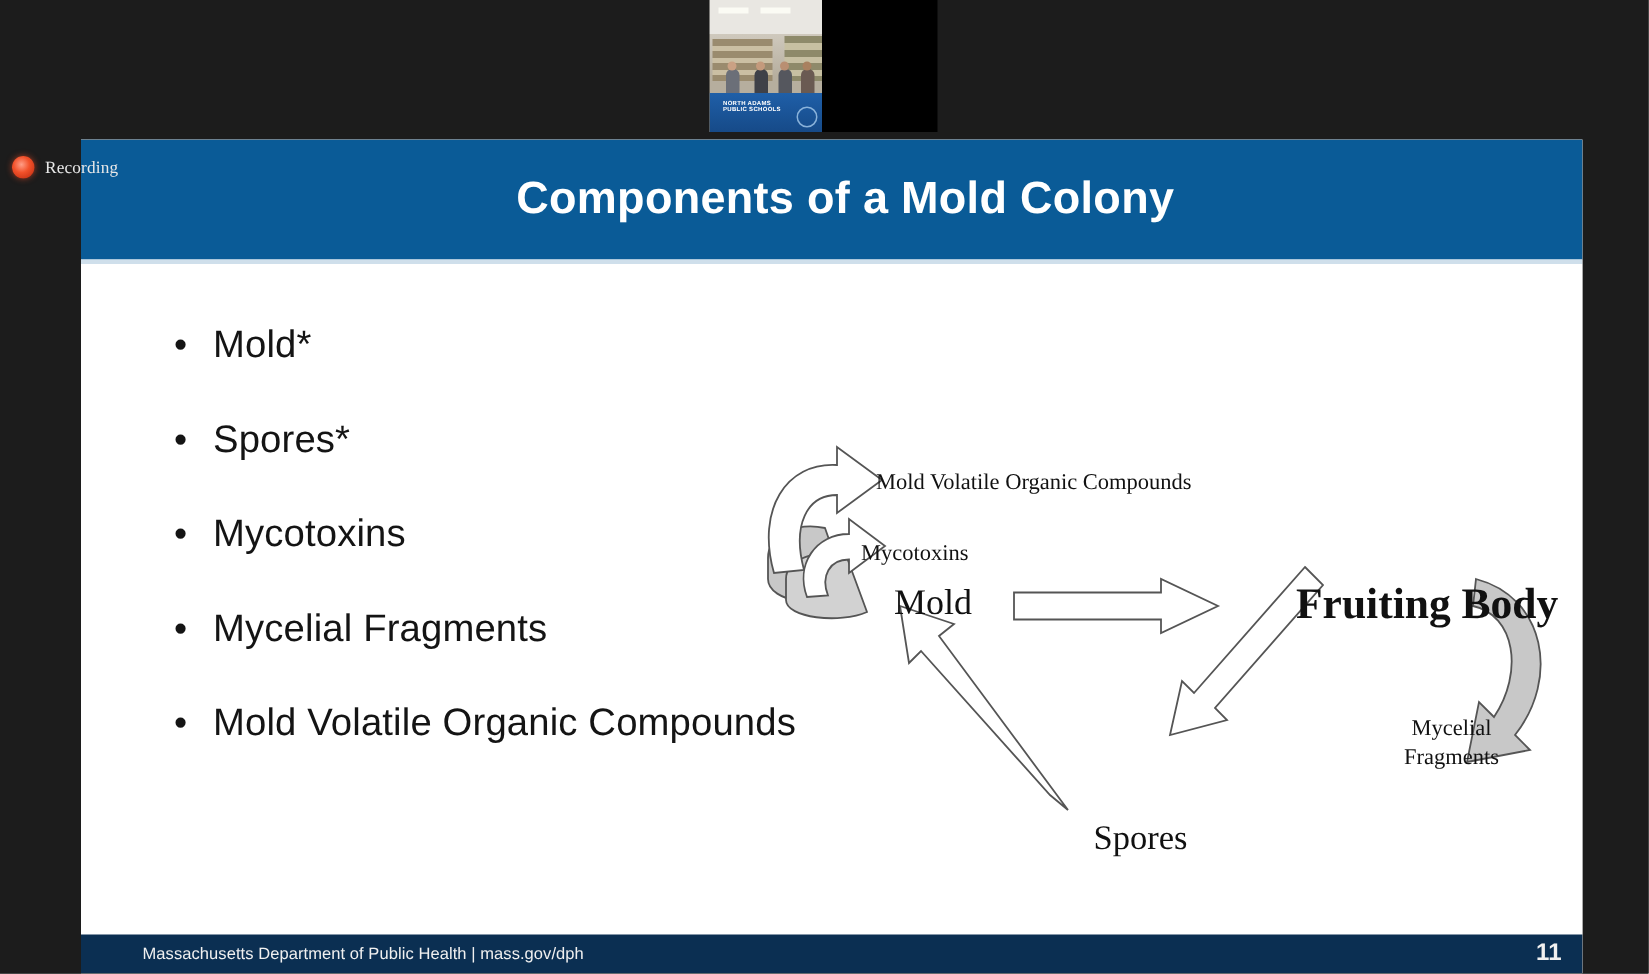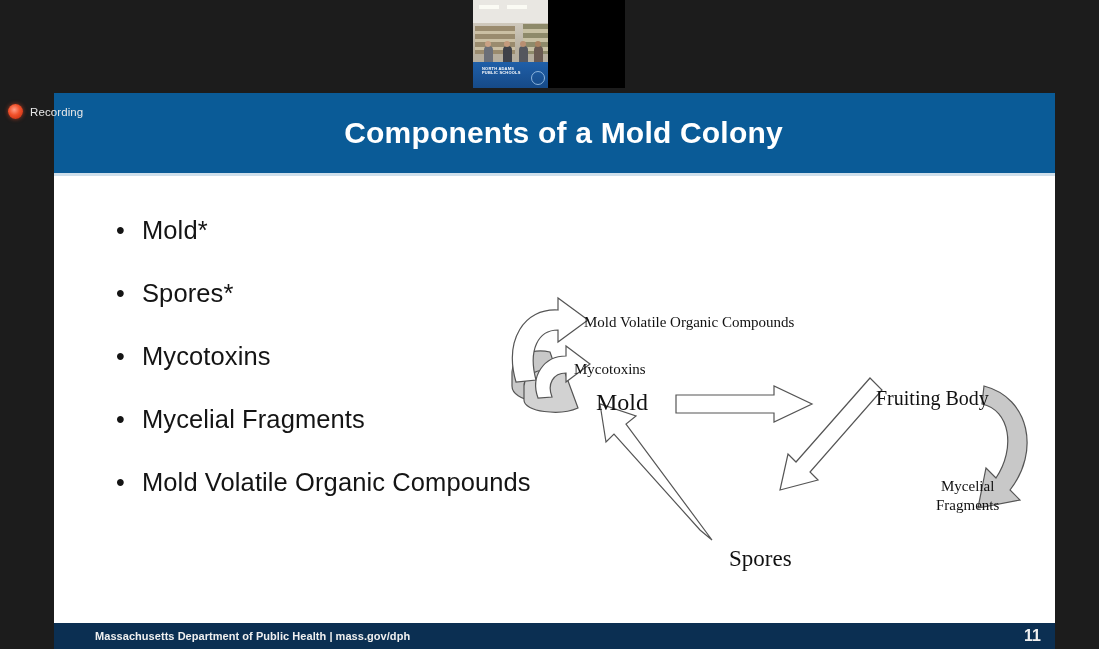--- a/index.html
+++ b/index.html
@@ -102,21 +102,21 @@
   
   .recording {
     position: absolute; left: 8px; top: 104px;
     display: flex; align-items: center; gap: 7px; z-index: 8;
   }
   .rec-dot {
     width: 15px; height: 15px; border-radius: 50%;
     background: radial-gradient(circle at 42% 38%, #ff9d86 0%, #f2512a 42%, #b6260c 100%);
     box-shadow: 0 0 4px rgba(255,80,40,.6);
   }
-  .rec-label { color: #e8e8e8; font-size: 11.5px; letter-spacing: .1px; }
+  .rec-label { color: #e8e8e8; font-size: 11.5px; letter-spacing: .1px; font-family: Liberation Serif, serif; }
 
   
   .slide {
     position: absolute; left: 54px; top: 93px;
     width: 1001px; height: 556px;
     background: #ffffff;
     overflow: hidden;
   }
   .slide-header {
     position: absolute; left: 0; top: 0; width: 1001px; height: 80px;
@@ -156,35 +156,35 @@
     position: absolute; left: 400px; top: 118px; width: 600px; height: 300px;
   }
   .diagram svg { display: block; }
   .dlabel {
     position: absolute; font-family: "Liberation Serif", serif;
     color: #111; white-space: nowrap;
   }
   .lbl-mvoc   { left: 130px; top: 20px;  font-size: 15px; }
   .lbl-myco   { left: 120px; top: 67px;  font-size: 15px; }
   .lbl-mold   { left: 142px; top: 95px;  font-size: 24px; }
-  .lbl-fruit  { left: 422px; top: 93px;  font-size: 20px; }
+  .lbl-fruit  { left: 410px; top: 93px;  font-size: 29px; font-weight: bold; }
   .lbl-spores { left: 275px; top: 252px; font-size: 23px; }
   .lbl-myfrag {
     left: 482px; top: 183px; font-size: 15px;
     text-align: center; line-height: 1.25;
   }
 
   
   .slide-footer {
     position: absolute; left: 0; bottom: 0; width: 1001px; height: 26px;
     background: #0b2f52;
     display: flex; align-items: center; justify-content: space-between;
     padding: 0 14px 0 41px;
   }
-  .footer-text { color: #f0f0f0; font-size: 11px; font-weight: bold; letter-spacing: .05px; }
+  .footer-text { color: #f0f0f0; font-size: 11px; font-weight: normal; letter-spacing: .05px; }
   .footer-page { color: #f0f0f0; font-size: 16px; font-weight: bold; }
 </style>
 </head>
 <body>
 
 <div id="app">
 
   <div class="thumb-strip">
 
 

